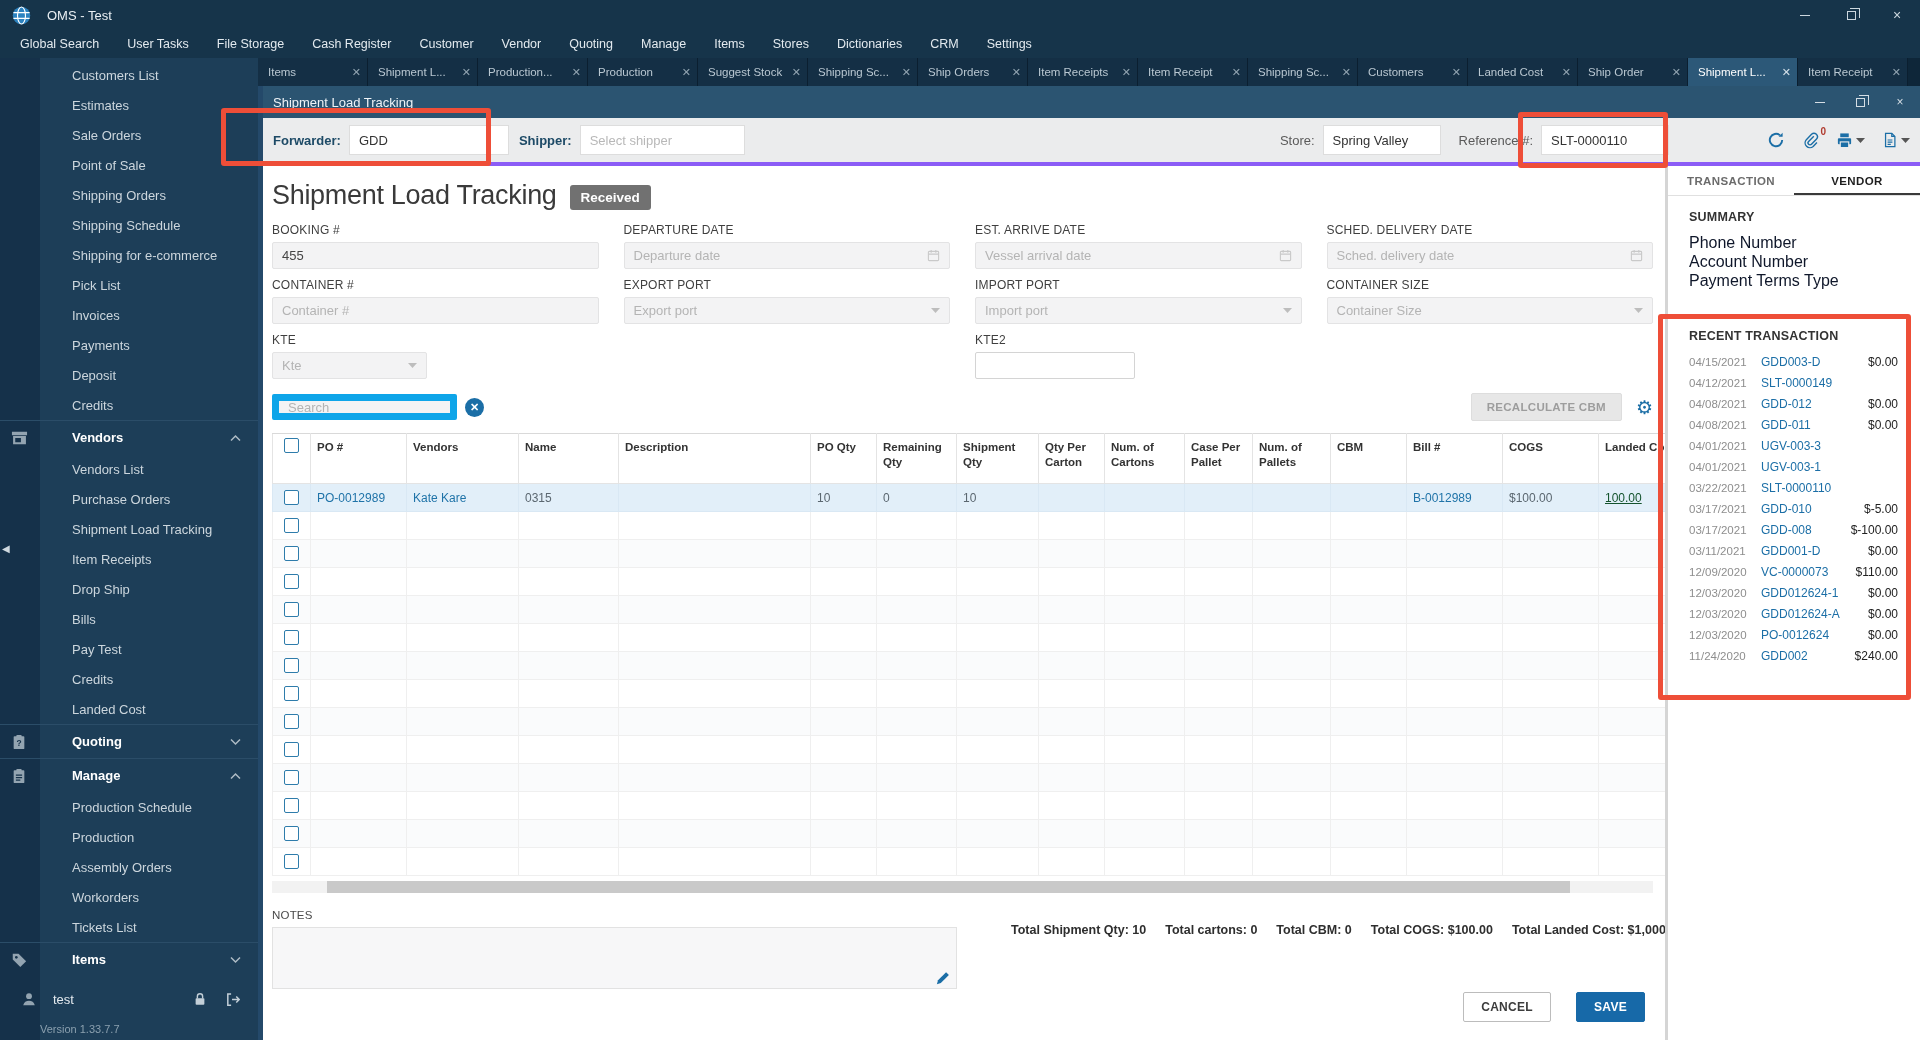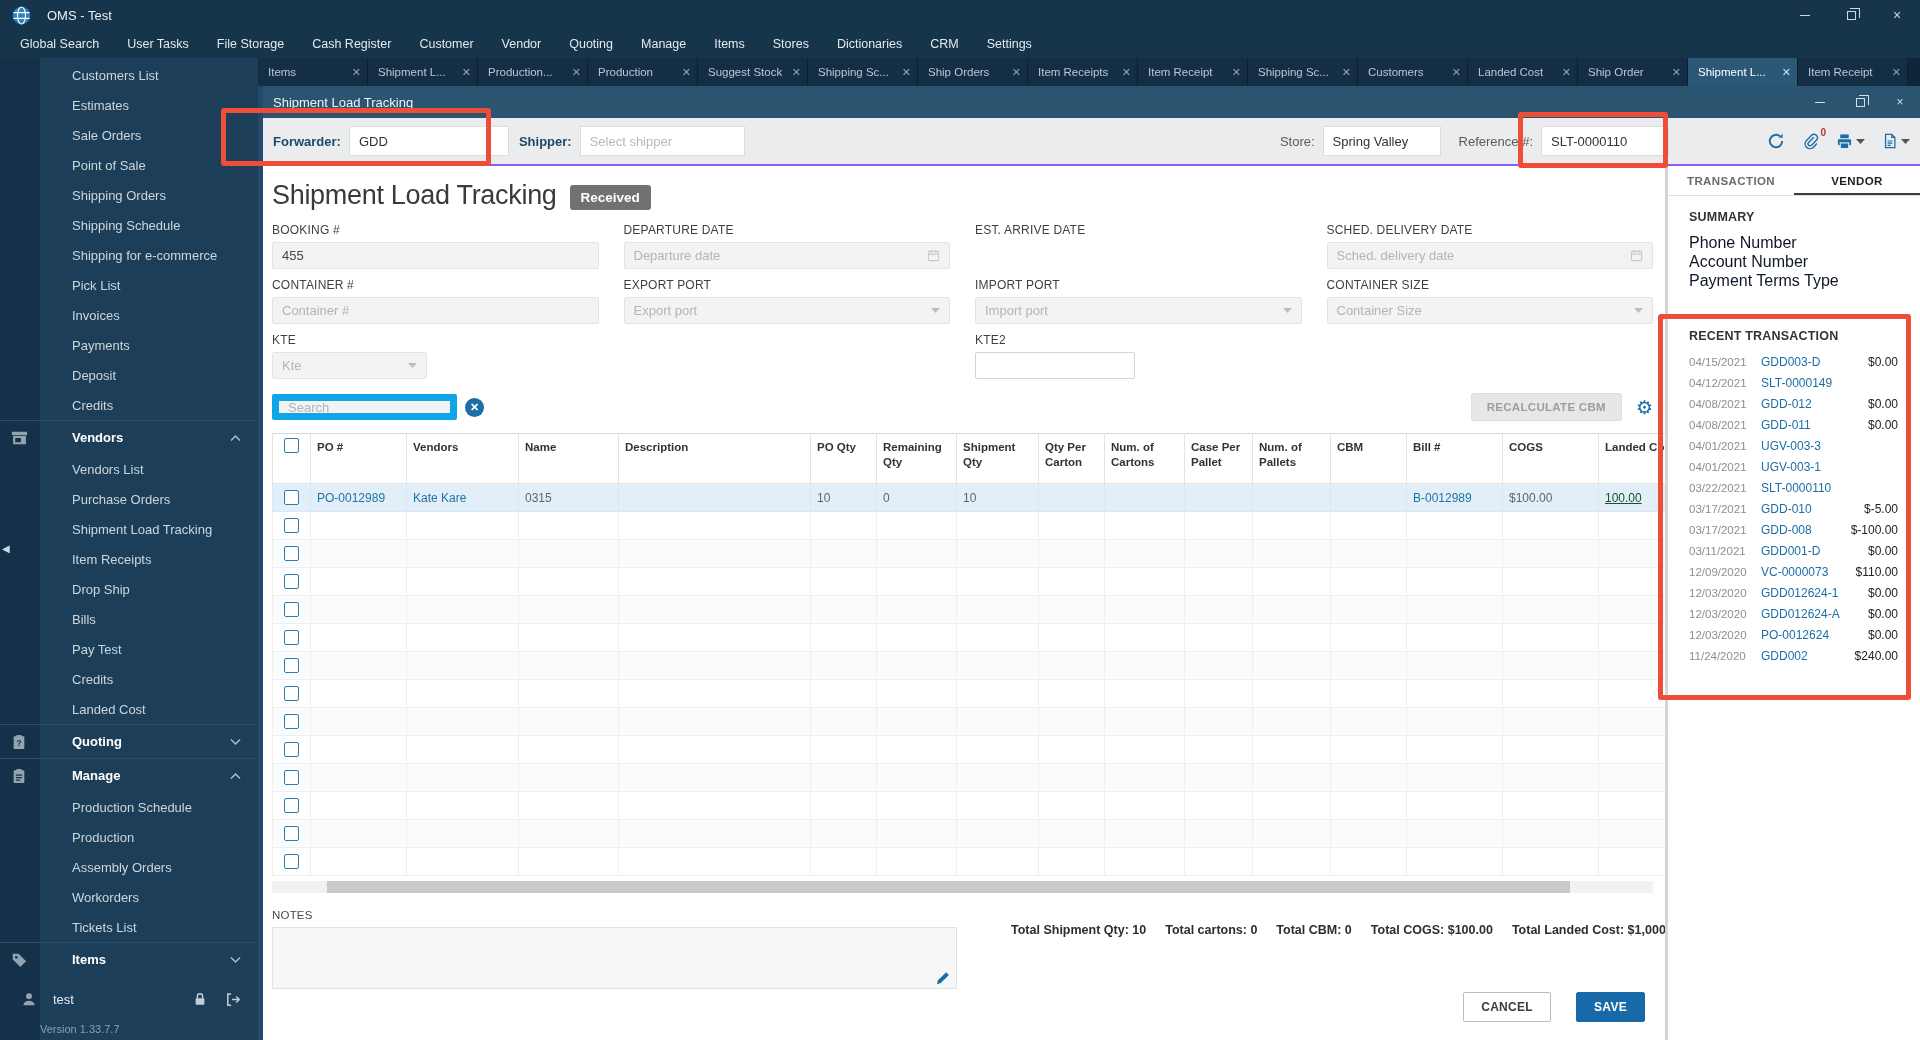--- a/index.html
+++ b/index.html
@@ -42,21 +42,21 @@
   .version { position:absolute; bottom:5px; left:40px; font-size:11px; color:#8ba0af; }
 
   
   .child { position:absolute; left:258px; top:86px; right:0; bottom:0; background:#ffffff; border-left:5px solid #24496a; }
   .child-titlebar { height:32px; background:#2b5471; color:#eef3f7; font-size:13px; display:flex; align-items:center; padding-left:10px; }
   .child-controls { margin-left:auto; display:flex; height:100%; }
   .child-btn { width:40px; display:flex; align-items:center; justify-content:center; color:#d5dee5; font-size:12px; }
   .child-btn .restore-glyph, .child-btn .restore-glyph:before { border-color:#d5dee5; }
   .child-btn .minimize-glyph { background:#d5dee5; }
 
-  .toolbar { height:48px; background:#ebeced; border-bottom:2px solid #8b5cf6; display:flex; align-items:center; padding:0 10px; }
+  .toolbar { height:48px; background:#ebeced; border-bottom:4px solid #8b5cf6; display:flex; align-items:center; padding:0 10px; }
   .tb-label-strong { color:#1d4a66; font-weight:bold; font-size:13px; margin-right:8px; white-space:nowrap; }
   .tb-label { color:#5a5a5a; font-size:13px; margin-right:8px; white-space:nowrap; }
   .tb-input { height:30px; background:#fff; border:1px solid #dddddd; font-size:13px; color:#333; padding:0 9px; font-family:"Liberation Sans",sans-serif; outline:none; }
   .tb-input::placeholder { color:#b8b8b8; }
   .tb-icons { display:flex; align-items:center; margin-left:98px; gap:17px; color:#1b6ea6; }
   .tb-icon { display:inline-flex; align-items:center; position:relative; cursor:default; }
   .attach-count { position:absolute; top:-6px; right:-7px; font-size:10px; font-weight:bold; color:#b03a2e; }
   .tb-caret { color:#555; margin-left:3px; display:inline-flex; }
 
   .body-split { position:absolute; top:80px; left:0; right:0; bottom:0; display:flex; }
@@ -432,20 +432,29 @@
               <span class="tail">
                 <svg viewBox="0 0 14 14" width="13" height="13" fill="none" stroke="#c9c9c9" stroke-width="1.2">
                   <rect x="1.5" y="2.5" width="11" height="10" rx="1"></rect>
                   <path d="M1.5 5.5h11M4.5 1v3M9.5 1v3"></path>
                 </svg>
               </span>
             </div>
           </div>
           <div class="field">
             <label>EST. ARRIVE DATE</label>
+            <div class="control">
+              <span class="ph">Vessel arrival date</span>
+              <span class="tail">
+                <svg viewBox="0 0 14 14" width="13" height="13" fill="none" stroke="#c9c9c9" stroke-width="1.2">
+                  <rect x="1.5" y="2.5" width="11" height="10" rx="1"></rect>
+                  <path d="M1.5 5.5h11M4.5 1v3M9.5 1v3"></path>
+                </svg>
+              </span>
+            </div>
           </div>
           <div class="field">
             <label>SCHED. DELIVERY DATE</label>
             <div class="control">
               <span class="ph">Sched. delivery date</span>
               <span class="tail">
                 <svg viewBox="0 0 14 14" width="13" height="13" fill="none" stroke="#c9c9c9" stroke-width="1.2">
                   <rect x="1.5" y="2.5" width="11" height="10" rx="1"></rect>
                   <path d="M1.5 5.5h11M4.5 1v3M9.5 1v3"></path>
                 </svg>

